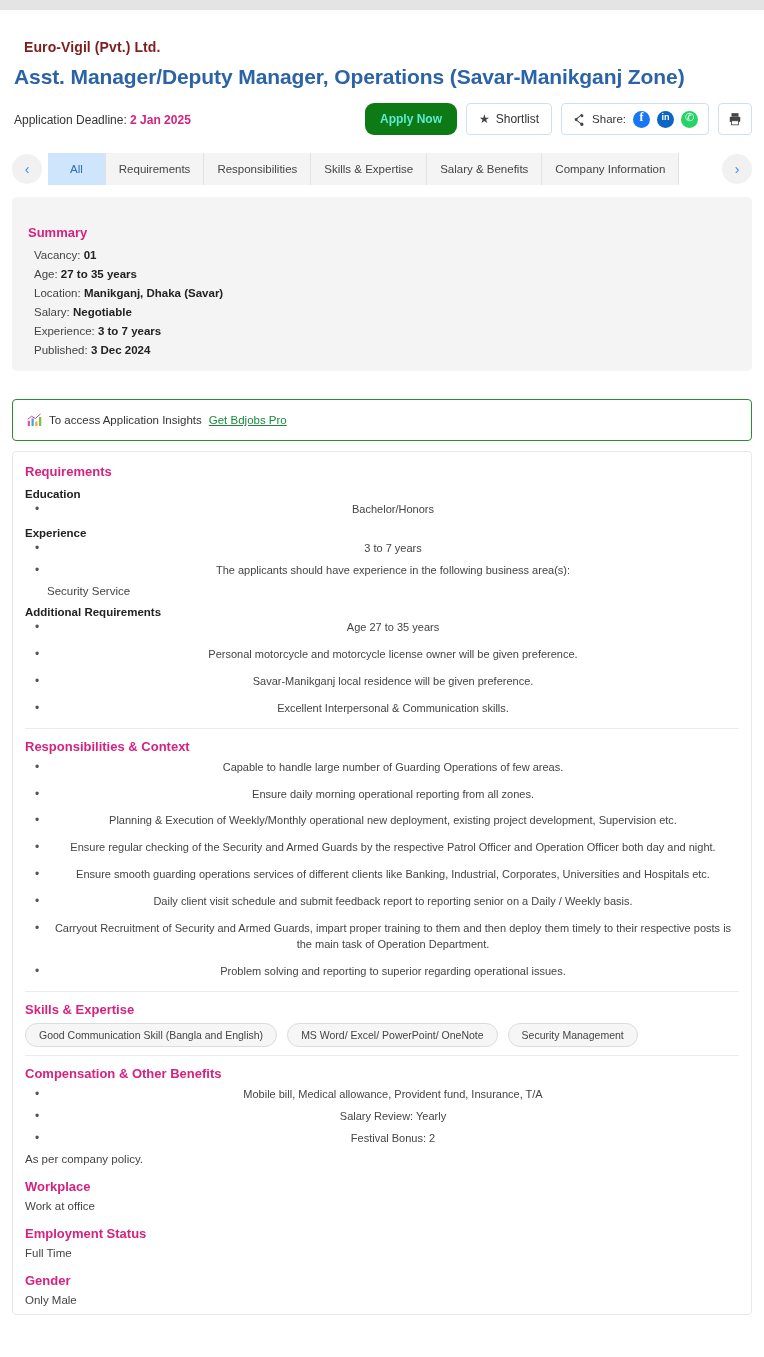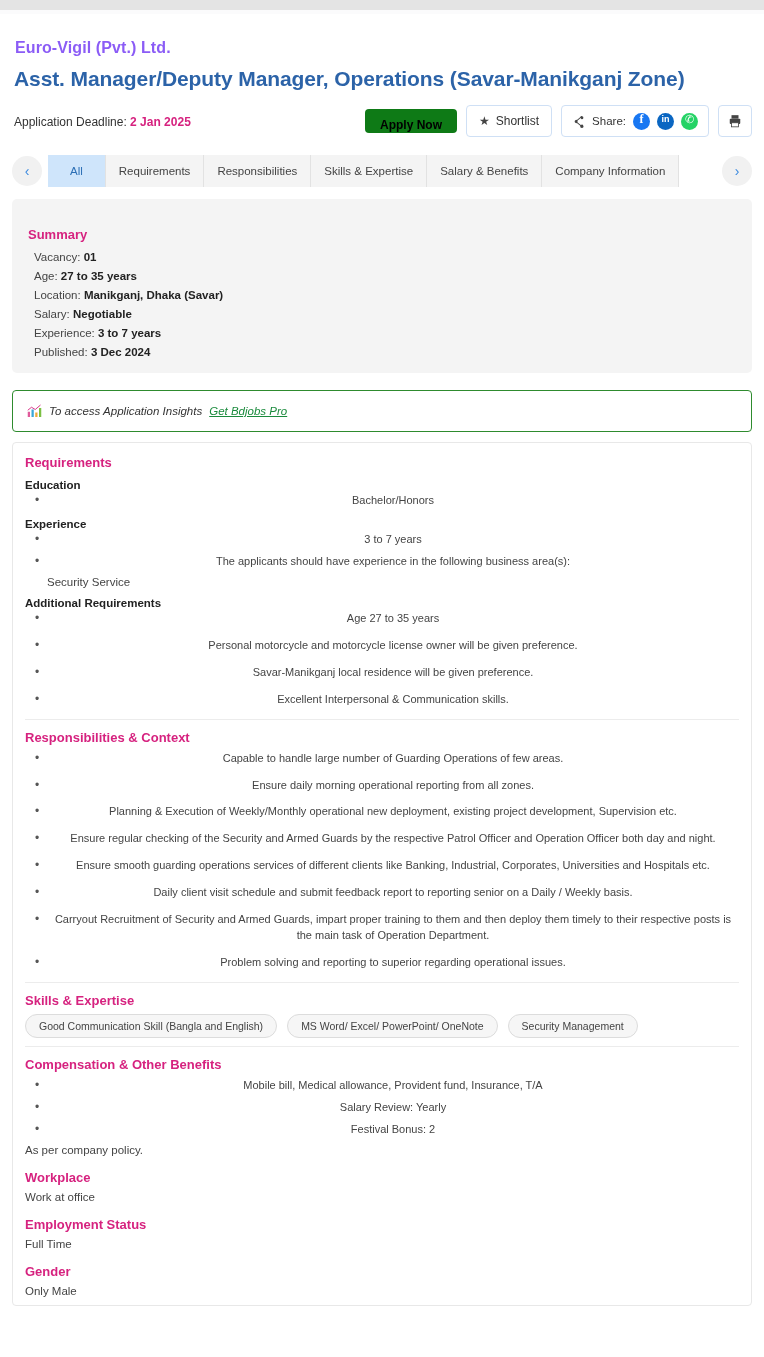--- a/index.html
+++ b/index.html
@@ -10,39 +10,39 @@
     color: #333333;
   }
   body { width: 764px; height: 1357px; overflow: hidden; position: relative; }
 
   .topstrip { height: 10px; background: #e4e4e4; width: 100%; }
   .topstrip2 { height: 4px; background: #fbfbfc; width: 100%; }
 
   .page { padding: 0 12px; }
 
   .company {
-    font-size: 16px; font-weight: bold; color: #8b5cf6;
-    margin: 25px 0 0 3px; letter-spacing: .1px;
+    font-size: 14px; font-weight: bold; color: #7f1d1d;
+    margin: 25px 0 0 12px; letter-spacing: .1px;
   }
   .jobtitle {
     font-size: 21px; font-weight: bold; color: #2c63a8;
     margin: 10px 0 0 2px; letter-spacing: -.1px;
   }
 
   .actionrow {
     display: flex; align-items: center;
     margin: 14px 0 0 2px; position: relative; height: 34px;
   }
   .deadline { font-size: 12px; color: #333; }
   .deadline .date { color: #d6227f; font-weight: bold; }
   .btns { position: absolute; right: 0; top: 0; display: flex; align-items: center; gap: 9px; }
 
   .apply-btn {
-    background: #0e7a16; color: #000000; font-size: 12px; font-weight: bold;
-    border: none; border-radius: 4px; padding: 0 15px; height: 24px;
+    background: #0e7a16; color: #5eead4; font-size: 12px; font-weight: bold;
+    border: none; border-radius: 9px; padding: 0 15px; height: 32px;
     cursor: pointer; line-height: 32px;
   }
   .wbtn {
     background: #fff; border: 1px solid #cfe0f5; border-radius: 4px;
     height: 32px; display: flex; align-items: center; gap: 6px;
     padding: 0 12px; font-size: 12px; color: #333; cursor: pointer;
   }
   .star { color: #444; font-size: 12px; }
   .share-box { gap: 7px; padding: 7px 10px; }
   .share-label { font-size: 11.5px; color: #333; }
@@ -82,24 +82,23 @@
     padding: 12px 16px 15px 16px;
   }
   .summary h3 {
     margin: 16px 0 9px 0; font-size: 13px; color: #d6227f; font-weight: bold;
   }
   .sumgrid { display: grid; grid-template-columns: 1fr; row-gap: 7px; padding-left: 6px; }
   .sumcell { font-size: 11.5px; color: #444; }
   .sumcell b { color: #222; }
 
   .insights {
-    margin-top: 17px; border: 1.5px solid #2e8b2e; border-radius: 4px;
+    margin-top: 28px; border: 1.5px solid #2e8b2e; border-radius: 4px;
     height: 42px; display: flex; align-items: center; padding: 0 14px; gap: 7px;
     background: #fff;
-    font-style: italic;
   }
   .barchart { width: 15px; height: 14px; flex: none; }
   .insights-text { font-size: 11.5px; color: #333; }
   .insights-link { font-size: 11.5px; color: #1a8a3c; text-decoration: underline; cursor: pointer; }
 
   .card {
     margin-top: 10px; border: 1px solid #e8e8e8; border-radius: 4px;
     padding: 12px 12px 0 12px;
   }
   .sec-title {

